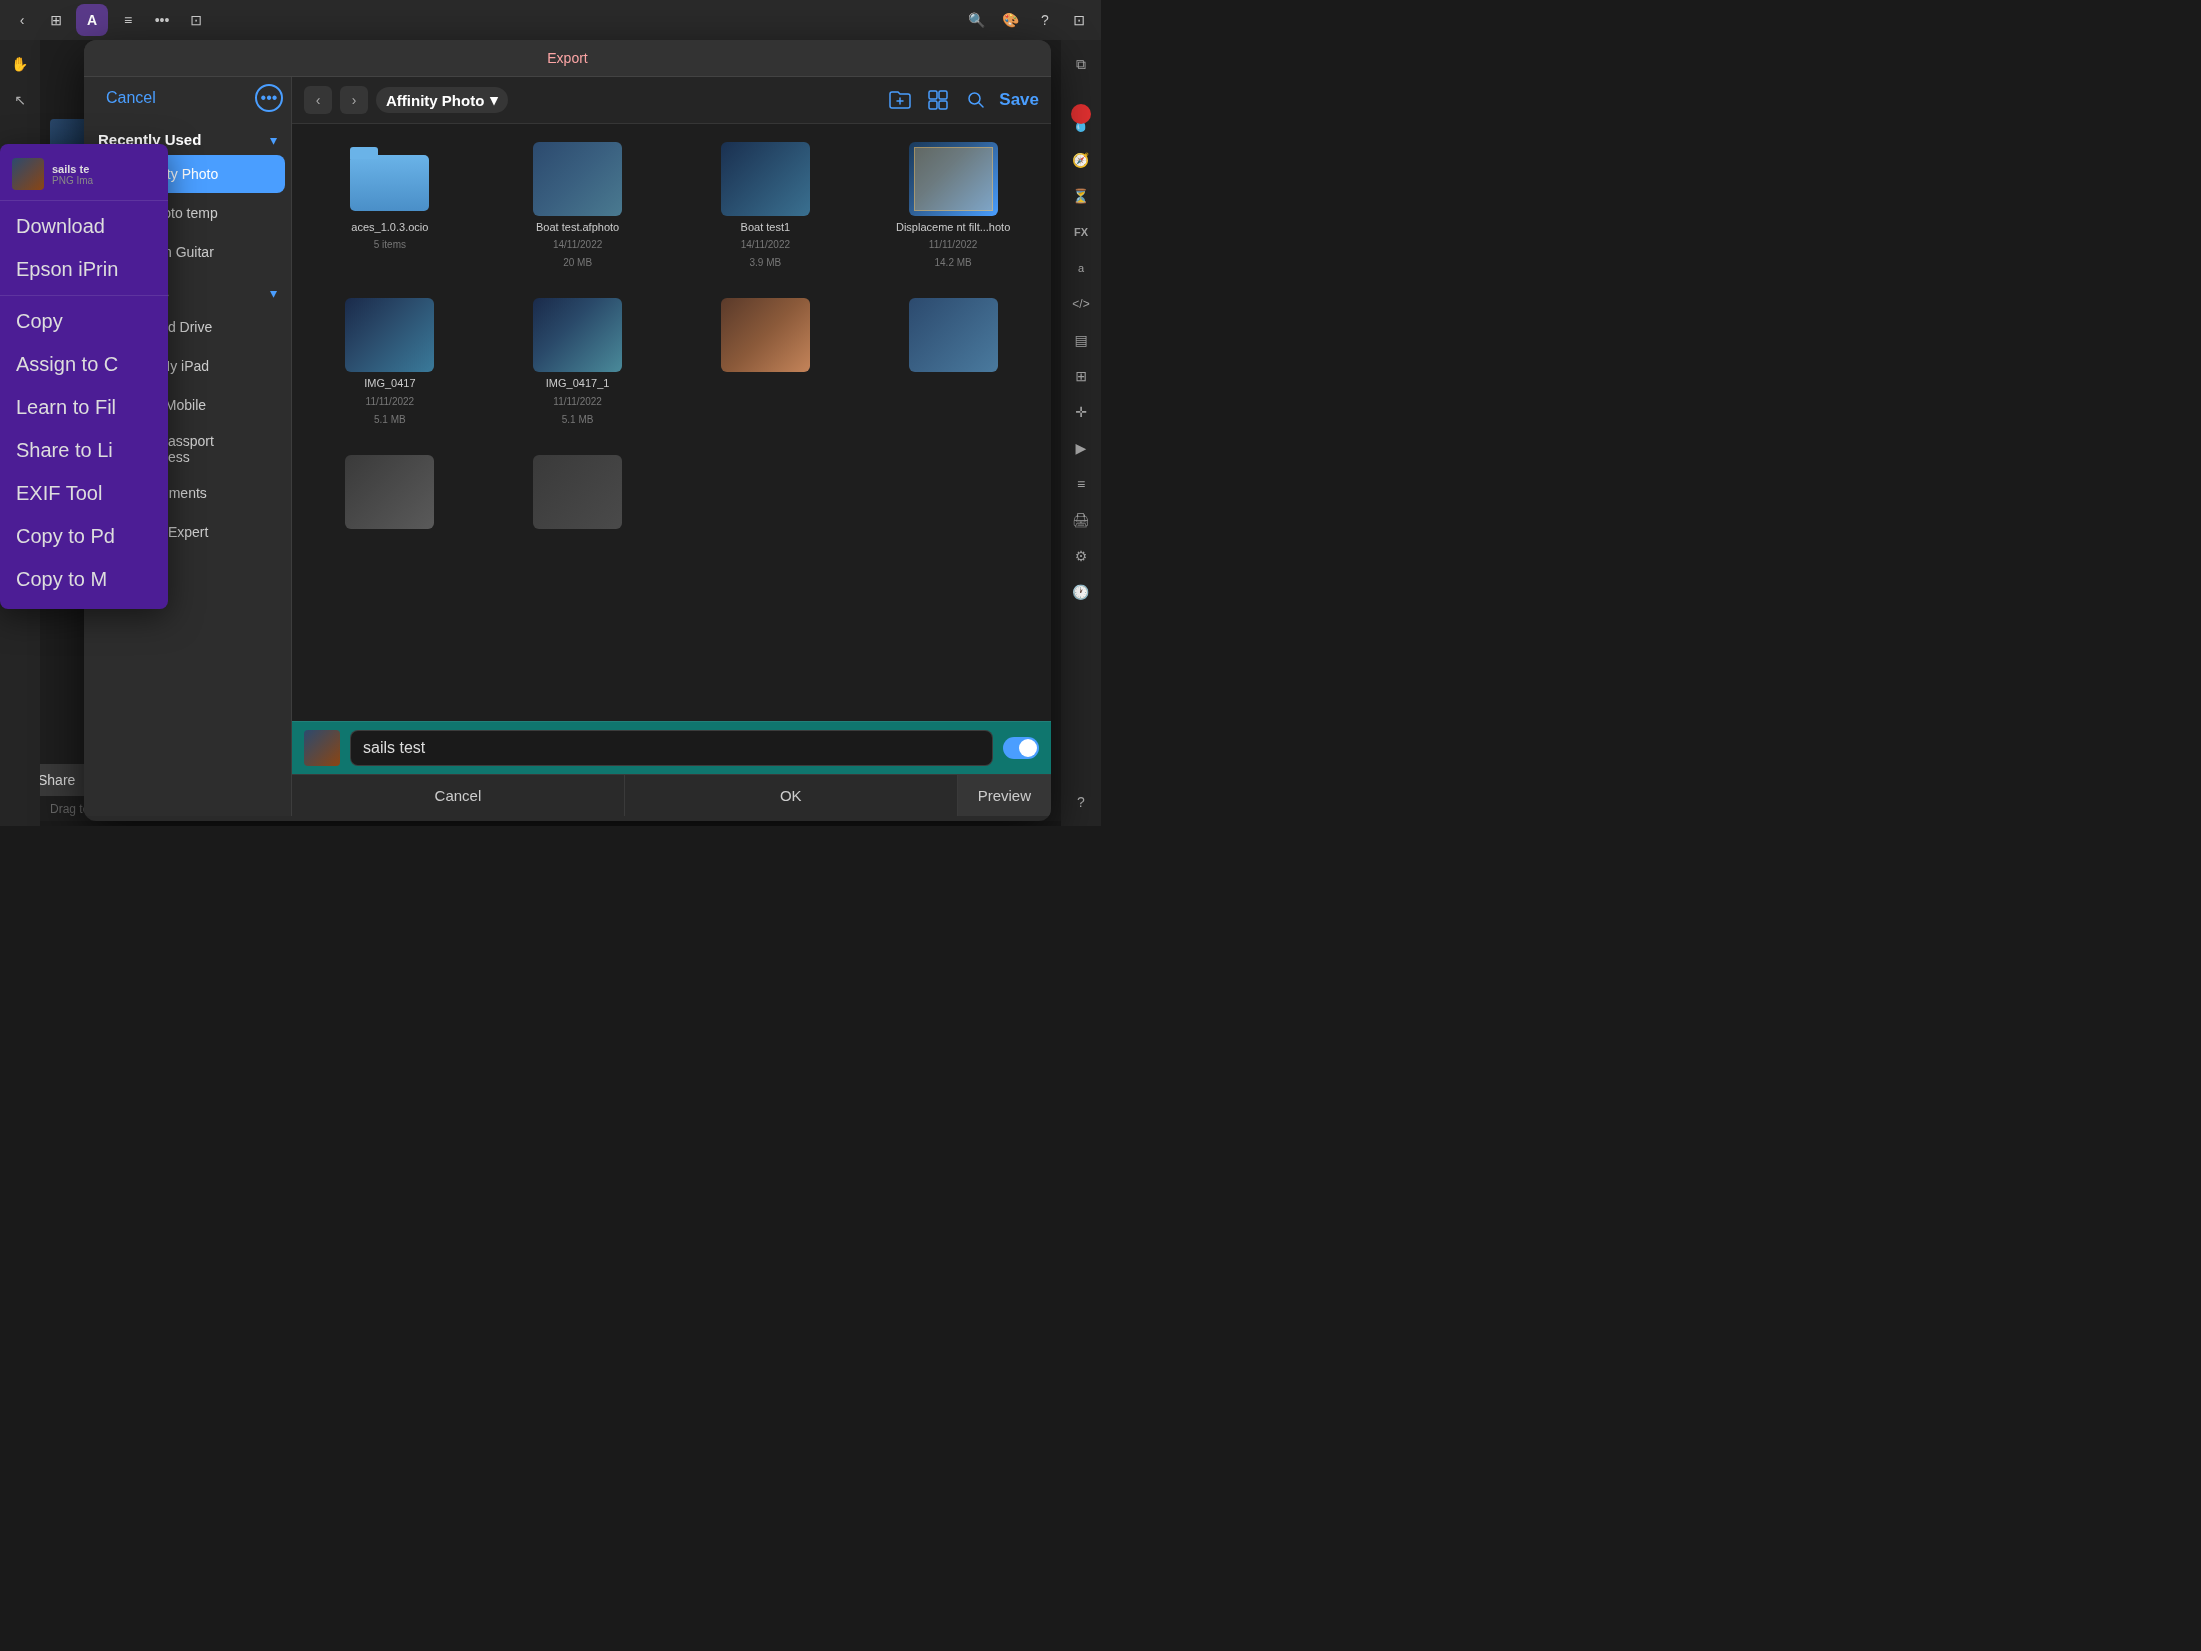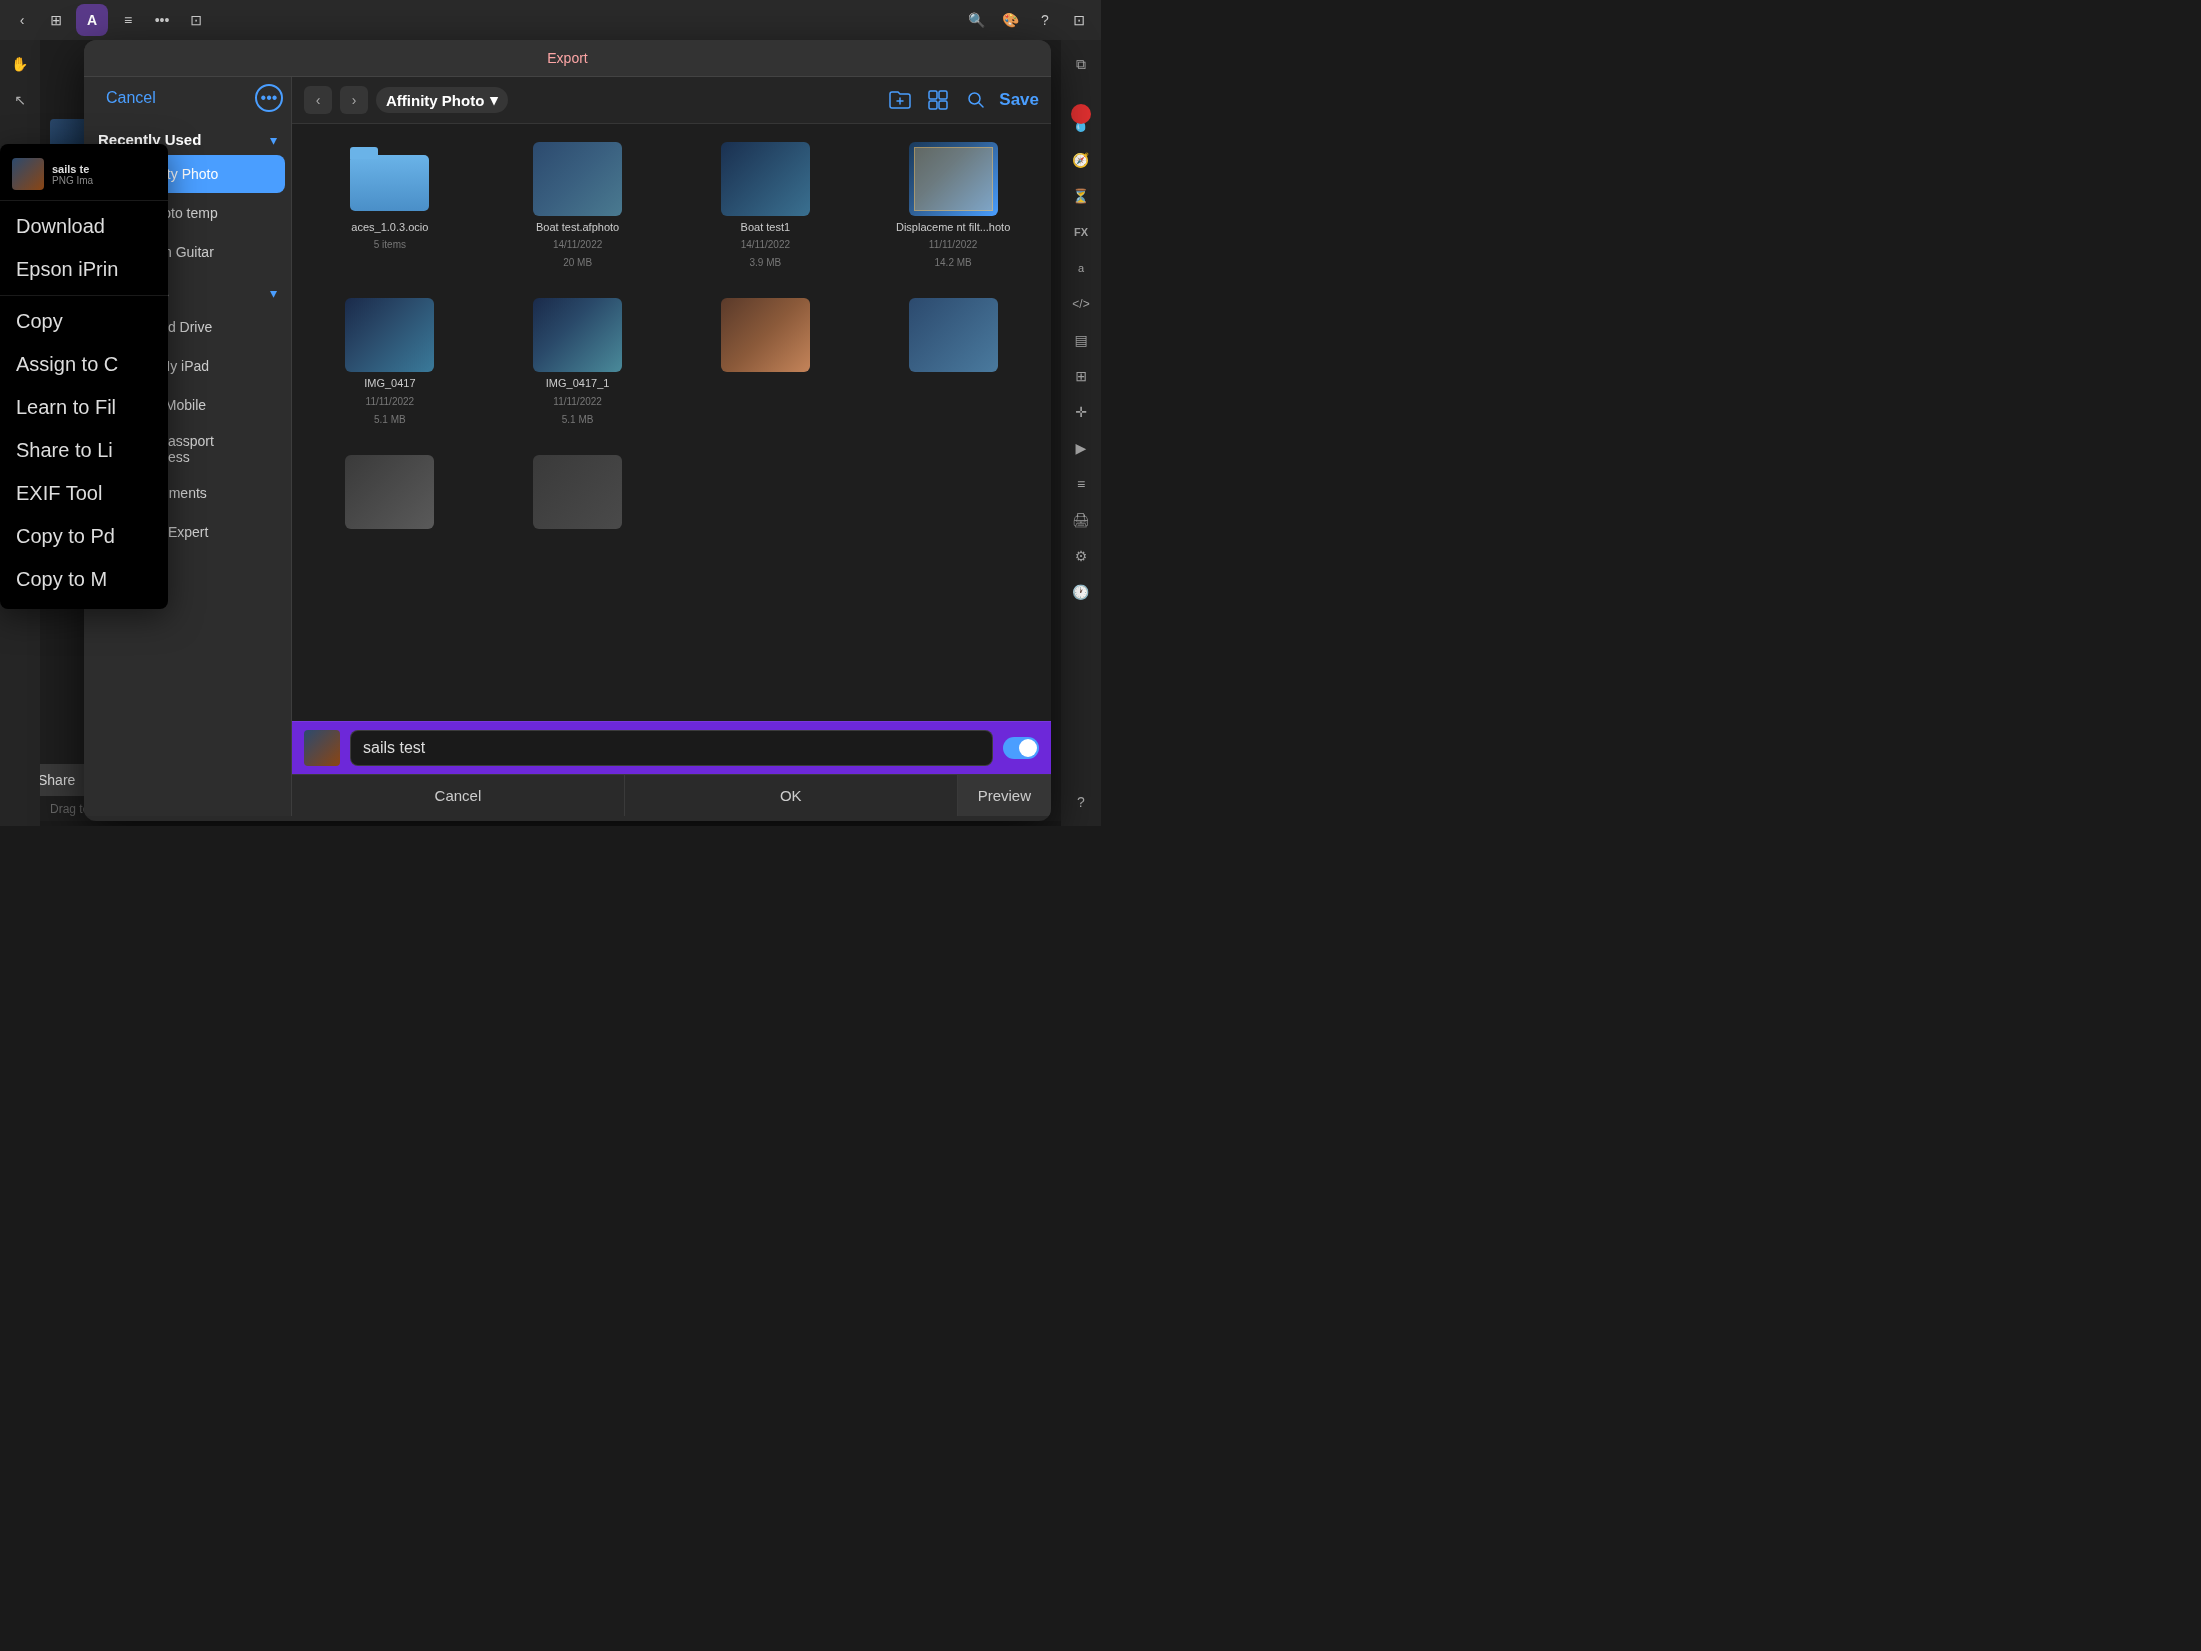--- a/index.html
+++ b/index.html
@@ -91,21 +91,21 @@
       border-radius: 4px;
       display: flex; align-items: center; justify-content: center;
       overflow: hidden;
     }
 
     
     .share-menu {
       position: absolute;
       top: 144px; left: 0;
       width: 168px;
-      background: #000000;
+      background: #4c1d95;
       border-radius: 8px;
       padding: 8px 0;
       z-index: 20;
       box-shadow: 0 8px 32px rgba(0,0,0,0.5);
     }
     .share-menu-header {
       display: flex; align-items: center; gap: 8px;
       padding: 6px 12px;
       margin-bottom: 4px;
     }
@@ -417,21 +417,21 @@
     }
     .thumb-partial4 {
       background: linear-gradient(135deg, #3a3a3a 0%, #4a4a4a 100%);
       width: 100%; height: 100%;
     }
 
     
     .fb-filename-bar {
       display: flex; align-items: center; gap: 10px;
       padding: 8px 12px;
-      background: #6d28d9;
+      background: #0f766e;
       border-top: 1px solid rgba(255,255,255,0.08);
     }
     .fb-filename-thumb {
       width: 36px; height: 36px;
       background: linear-gradient(135deg, #2c4a6e, #8b4513);
       border-radius: 4px;
       flex-shrink: 0;
     }
     .fb-filename-input {
       flex: 1;

